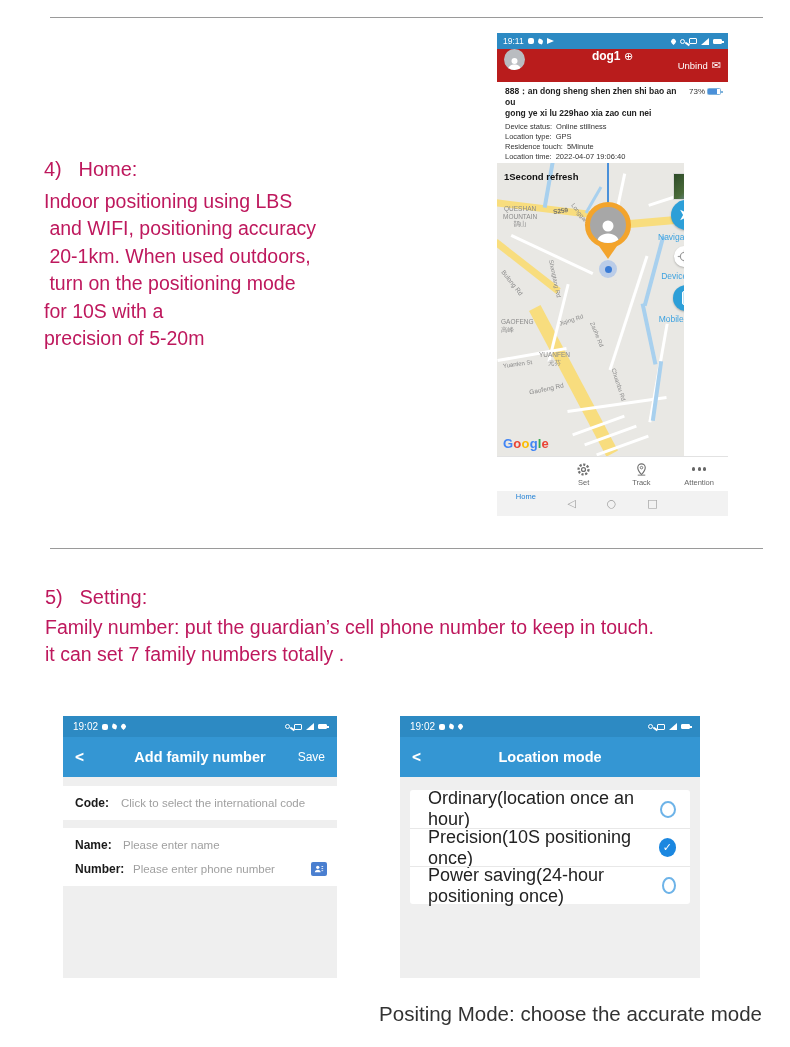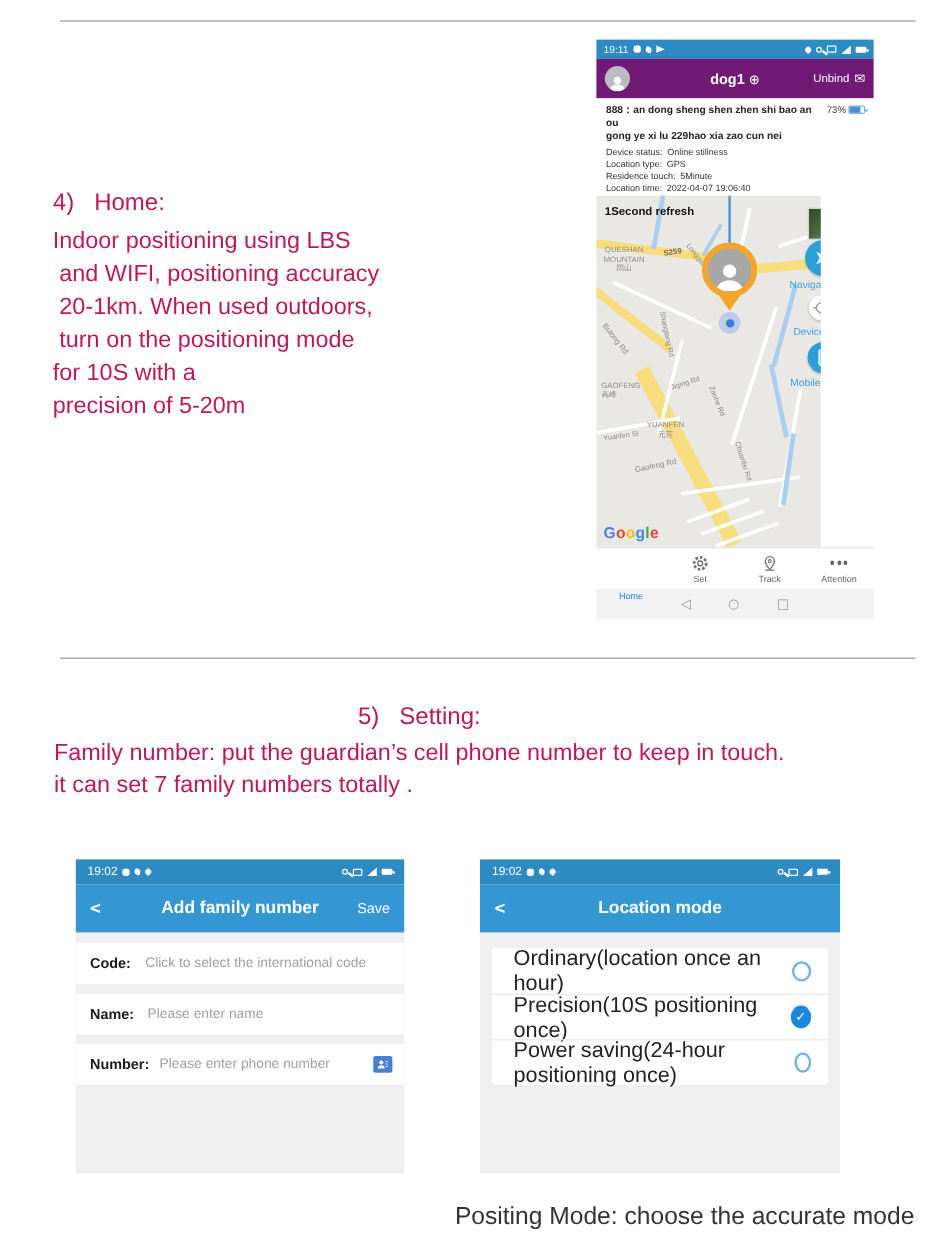--- a/index.html
+++ b/index.html
@@ -10,21 +10,21 @@
   .divider { position:absolute; left:50px; width:713px; height:1px; background:#9a9a9a; }
   .divider.top { top:17px; }
   .divider.mid { top:548px; }
 
   
   .sec { position:absolute; color:#be185d; }
   .sec4 { left:44px; top:158px; }
   .sec4 .sec-heading { font-size:20px; white-space:pre-wrap; margin-bottom:7px; }
   .sec4 .sec-line { font-size:19.5px; line-height:27.4px; white-space:pre-wrap; }
   .sec5 { left:45px; top:586px; }
-  .sec5 .sec-heading { font-size:20px; white-space:pre-wrap; margin-bottom:5px;text-align:center; }
+  .sec5 .sec-heading { font-size:20px; white-space:pre-wrap; margin-bottom:5px; }
   .sec5 .sec-line { font-size:19.5px; line-height:27px; white-space:pre-wrap; }
   .caption { position:absolute; right:28px; top:1002px; font-size:20.5px; color:#333; }
 
   
   .statusbar { display:flex; align-items:center; color:#fff; background:#2d8ac3; }
   .sb-right { margin-left:auto; display:flex; align-items:center; }
   .sbi { display:inline-block; margin-left:4px; vertical-align:middle; }
   .i-rsq { width:6px; height:6px; background:#fff; border-radius:2px; }
   .i-tag { width:5px; height:5px; background:#fff; border-radius:1px 3px 1px 3px; transform:rotate(20deg); }
   .i-send { width:0; height:0; border-left:7px solid #fff; border-top:3px solid transparent; border-bottom:3px solid transparent; }
@@ -32,21 +32,21 @@
   .i-key { width:5px; height:5px; border:1.5px solid #fff; border-radius:50%; position:relative; }
   .i-key::after { content:""; position:absolute; left:4px; top:3px; width:5px; height:1.5px; background:#fff; transform:rotate(35deg); }
   .i-box { width:8px; height:6px; border:1px solid #fff; border-radius:1px; }
   .i-sig { width:0; height:0; border-bottom:7px solid #fff; border-left:8px solid transparent; }
   .i-batt { width:9px; height:5px; border:1px solid #fff; border-radius:1px; position:relative; background:#fff; }
   .i-batt::after { content:""; position:absolute; right:-2.5px; top:1px; width:1.5px; height:2px; background:#fff; }
 
   
   .phone-top { position:absolute; left:497px; top:33px; width:231px; height:482px; background:#fff; }
   .phone-top .statusbar { height:16px; padding:0 6px; font-size:8.5px; }
-  .pt-appbar { height:33px; background:#701a75; display:flex; align-items:center; color:#fff; padding:0 7px; position:relative; }
+  .pt-appbar { height:33px; background:#b91c1c; display:flex; color:#fff; padding:0 7px; position:relative; }
   .pt-avatar { width:21px; height:21px; border-radius:50%; background:#b9bcc0; overflow:hidden; display:flex; align-items:flex-end; justify-content:center; }
   .pt-title { position:absolute; left:0; right:0; text-align:center; font-size:12px; font-weight:bold; }
   .pt-title .plus { font-weight:normal; font-size:11px; }
   .pt-right { margin-left:auto; display:flex; align-items:center; font-size:9.5px; z-index:2; }
   .pt-mail { font-size:11px; margin-left:4px; }
 
   .pt-info { position:relative; height:81px; background:#fff; padding:4px 8px 0 8px; }
   .pt-addr { font-size:8.5px; font-weight:bold; color:#222; line-height:11px; width:175px; }
   .pt-batt-wrap { position:absolute; right:7px; top:5px; display:flex; align-items:center; font-size:8px; color:#333; }
   .pt-batt { width:14px; height:7px; border:1px solid #7fb3dc; border-radius:1.5px; margin-left:2px; position:relative; }
@@ -336,21 +336,21 @@
       <span class="sm-save">Save</span>
     </div>
     <div class="field-row" style="top:70px;">
       <span class="field-label" style="width:46px;">Code:</span>
       <span class="field-ph">Click to select the international code</span>
     </div>
     <div class="field-row" style="top:112px;">
       <span class="field-label" style="width:48px;">Name:</span>
       <span class="field-ph">Please enter name</span>
     </div>
-    <div class="field-row" style="top:154px;">
+    <div class="field-row" style="top:136px;">
       <span class="field-label" style="width:58px;">Number:</span>
       <span class="field-ph">Please enter phone number</span>
       <span class="contact-icon">
         <svg width="10" height="10" viewBox="0 0 12 12">
             <circle cx="4.5" cy="4" r="2" fill="#fff"></circle>
             <path d="M1 10c0-2 1.6-3.2 3.5-3.2S8 8 8 10z" fill="#fff"></path>
             <line x1="9" y1="3" x2="11" y2="3" stroke="#fff" stroke-width="1"></line>
             <line x1="9" y1="5.5" x2="11" y2="5.5" stroke="#fff" stroke-width="1"></line>
             <line x1="9" y1="8" x2="11" y2="8" stroke="#fff" stroke-width="1"></line>
           </svg>

